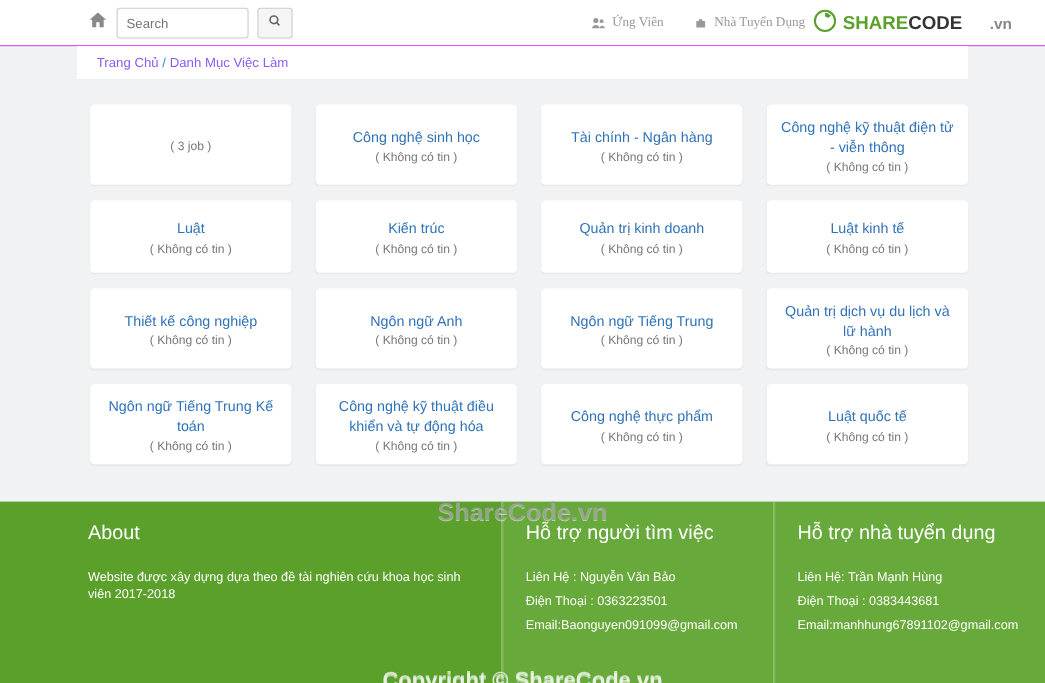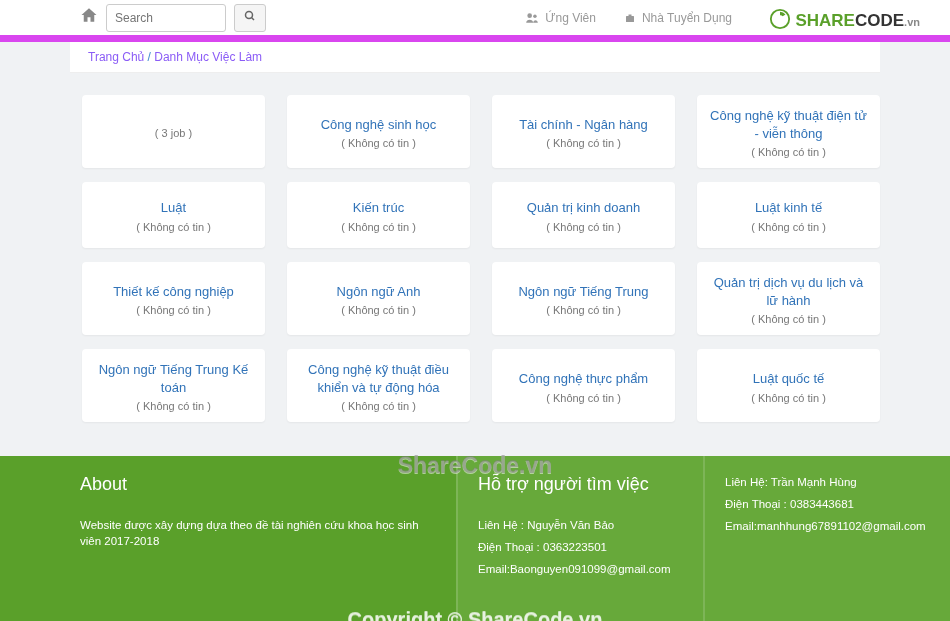--- a/index.html
+++ b/index.html
@@ -1,27 +1,27 @@
 <!DOCTYPE html>
 <html><head>
   <meta charset="utf-8">
   <style>
     * { box-sizing: border-box; margin: 0; padding: 0; }
     body { font-family: Arial, Helvetica, sans-serif; background: #f0f2f4; font-size: 13px; color: #555; width: 950px; height: 621px; overflow: hidden; position: relative; }
     
     
-    .navbar { background: #fff; height: 42px; display: flex; align-items: center; padding: 0 80px; border-bottom: 7px solid #d946ef; }
+    .navbar { background: #fff; height: 42px; display: flex; align-items: center; padding: 0 80px; border-bottom: 1px solid #d946ef; }
     .navbar-left { display: flex; align-items: center; gap: 8px; }
     .home-icon { color: #888; font-size: 17px; text-decoration: none; }
     .search-input { height: 28px; width: 120px; padding: 0 8px; border: 1px solid #ccc; border-radius: 3px; font-size: 12px; }
     .search-btn { height: 28px; width: 32px; border: 1px solid #ccc; background: #f5f5f5; border-radius: 3px; color: #666; cursor: pointer; font-size: 12px; }
-    .navbar-right { margin-left: auto; display: flex; align-items: center; gap: 28px; color: #999; font-size: 12px; }
+    .navbar-right { margin-left: auto; display: flex; align-items: center; gap: 28px; color: #999; font-size: 12px; font-family: Liberation Serif, serif; }
     .nav-link { display: flex; align-items: center; gap: 6px; cursor: pointer; }
     .watermark-logo { position: absolute; right: 30px; top: 8px; font-weight: bold; font-size: 17px; }
-    .wm-share { color: #5aa02a; } .wm-code { color: #333; } .wm-vn { color: #888; font-size: 11px; }
+    .wm-share { color: #5aa02a; } .wm-code { color: #333; } .wm-vn { color: #888; font-size: 14px; margin-left: 25px; }
 
     
     .breadcrumb-wrap { margin: 0 70px; background: #fff; padding: 8px 18px; border-bottom: 1px solid #eee; font-size: 12px; color: #3e8bd0; }
     .breadcrumb-wrap a { color: #8b5cf6; text-decoration: none; }
 
     
     .grid-wrap { padding: 22px 70px 0 82px; }
     .grid { display: grid; grid-template-columns: repeat(4, 1fr); gap: 14px 22px; }
     .card { background: #fff; border-radius: 4px; padding: 12px 10px 10px; text-align: center; box-shadow: 0 1px 2px rgba(0,0,0,.05); display: flex; flex-direction: column; justify-content: center; min-height: 66px; }
     .card-title { color: #3173b8; font-size: 13px; margin-bottom: 4px; line-height: 1.35; cursor: pointer; }
@@ -163,20 +163,21 @@
     <h3>About</h3>
     <p>Website được xây dựng dựa theo đề tài nghiên cứu khoa học sinh viên 2017-2018</p>
   </div>
   <div class="footer-col footer-jobseeker">
     <h3>Hỗ trợ người tìm việc</h3>
     <p>Liên Hệ : Nguyễn Văn Bảo</p>
     <p>Điện Thoại : 0363223501</p>
     <p>Email:Baonguyen091099@gmail.com</p>
   </div>
   <div class="footer-col footer-employer">
+    <h3>Hỗ trợ nhà tuyển dụng</h3>
     <p>Liên Hệ: Trần Mạnh Hùng</p>
     <p>Điện Thoại : 0383443681</p>
     <p>Email:manhhung67891102@gmail.com</p>
   </div>
 </div>
 
 <div class="wm-center wm1">ShareCode.vn</div>
 <div class="wm-center wm2">Copyright © ShareCode.vn</div>
 
 </body></html>

